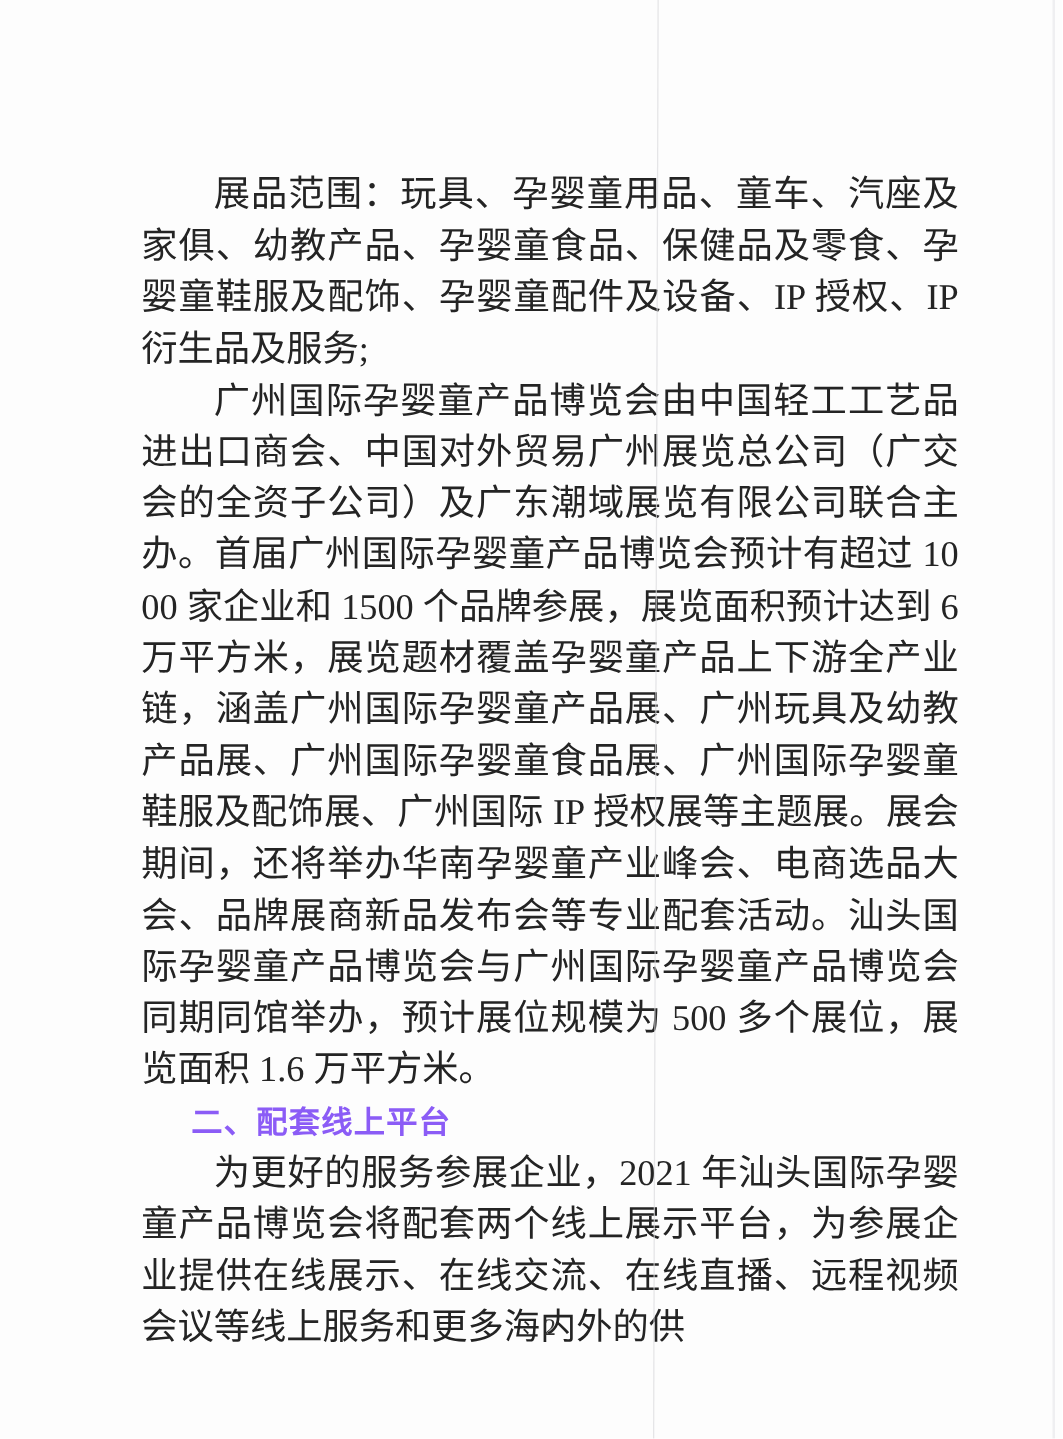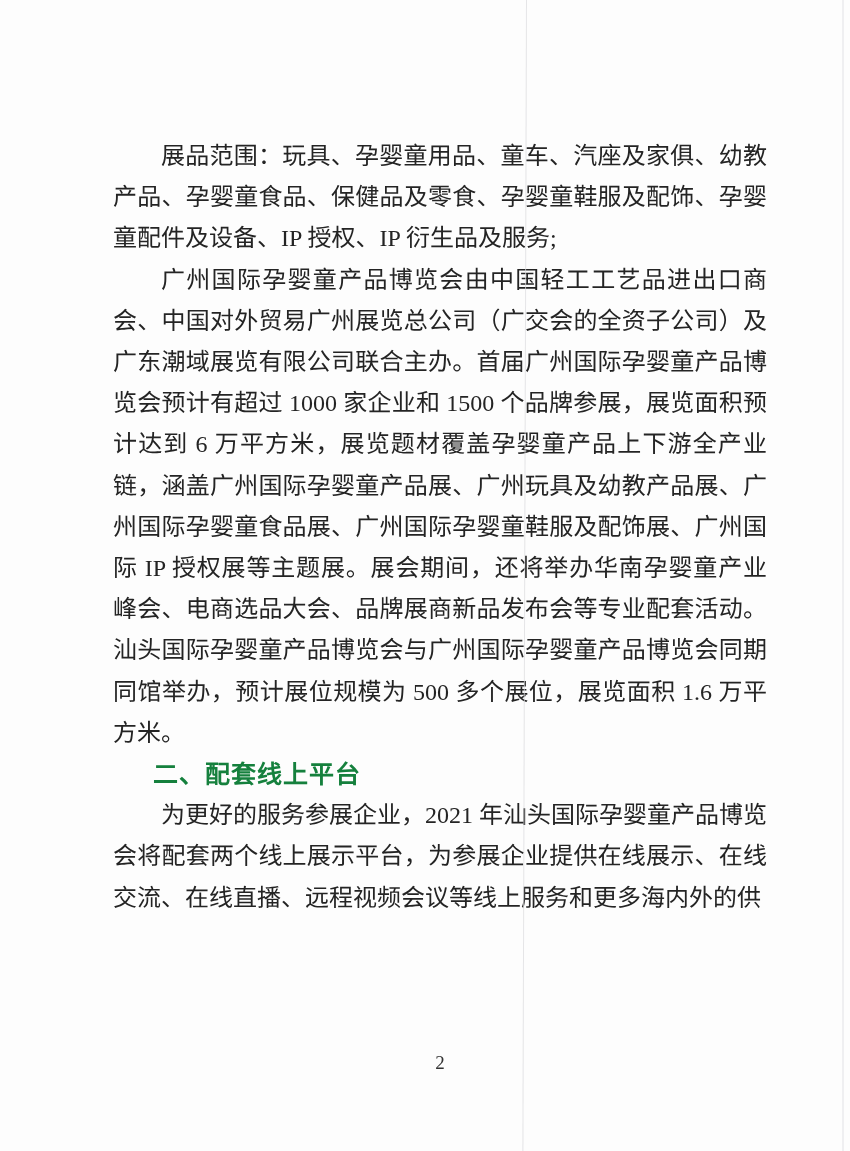--- a/index.html
+++ b/index.html
@@ -17,34 +17,34 @@
     color: #242424;
   }
   .content {
     position: absolute;
     left: 113px;
     top: 136px;
     width: 654px;
   }
   .body-para {
     margin: 0;
-    font-size: 24px;
+    font-size: 29px;
     line-height: 41.2px;
     text-align: justify;
     text-indent: 2em;
     word-break: break-all;
   }
   .section-heading {
     margin: 0;
     font-family: "Liberation Sans", "DejaVu Sans", sans-serif;
     font-weight: 700;
     font-size: 25px;
     line-height: 41.2px;
     text-indent: 1.6em;
-    color: #15803d;
+    color: #8b5cf6;
     letter-spacing: 1px;
   }
   .page-number {
     position: absolute;
     top: 1052px;
     left: 113px;
     width: 654px;
     text-align: center;
     font-size: 19px;
     color: #333333;

